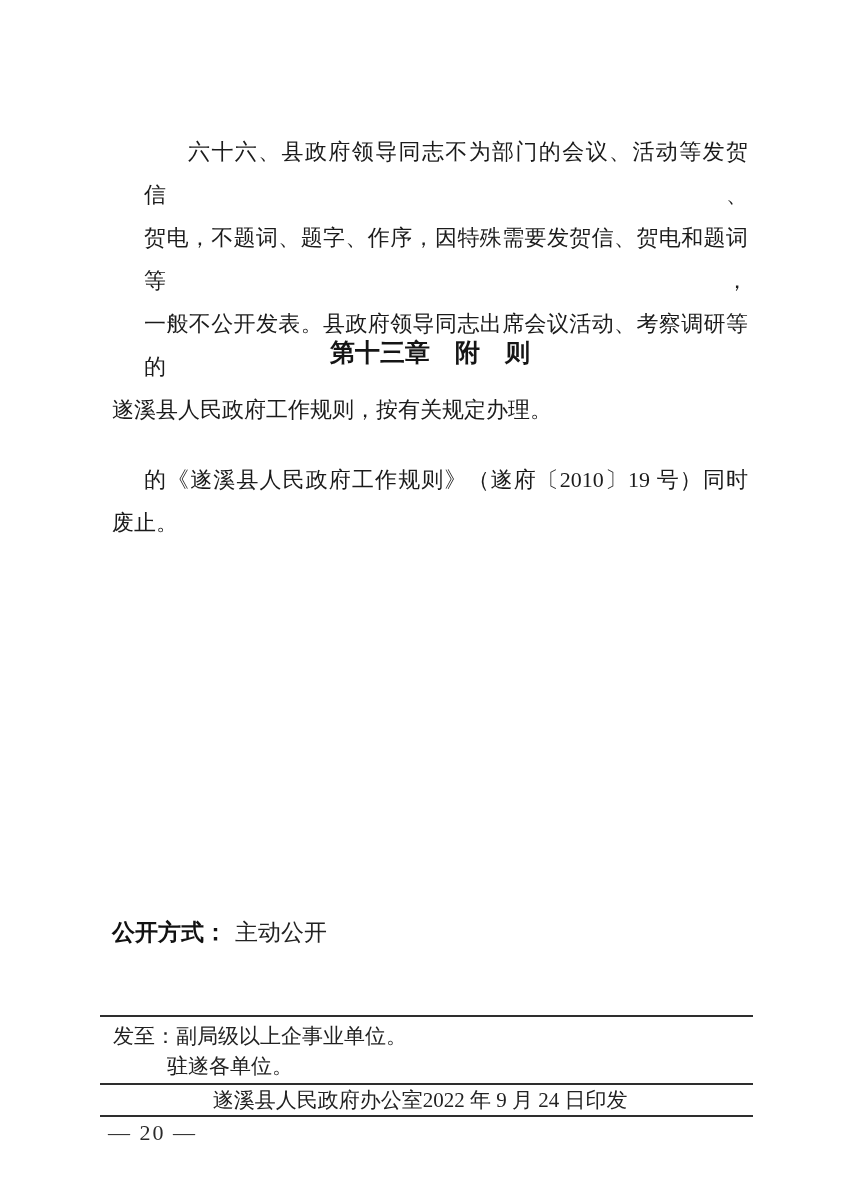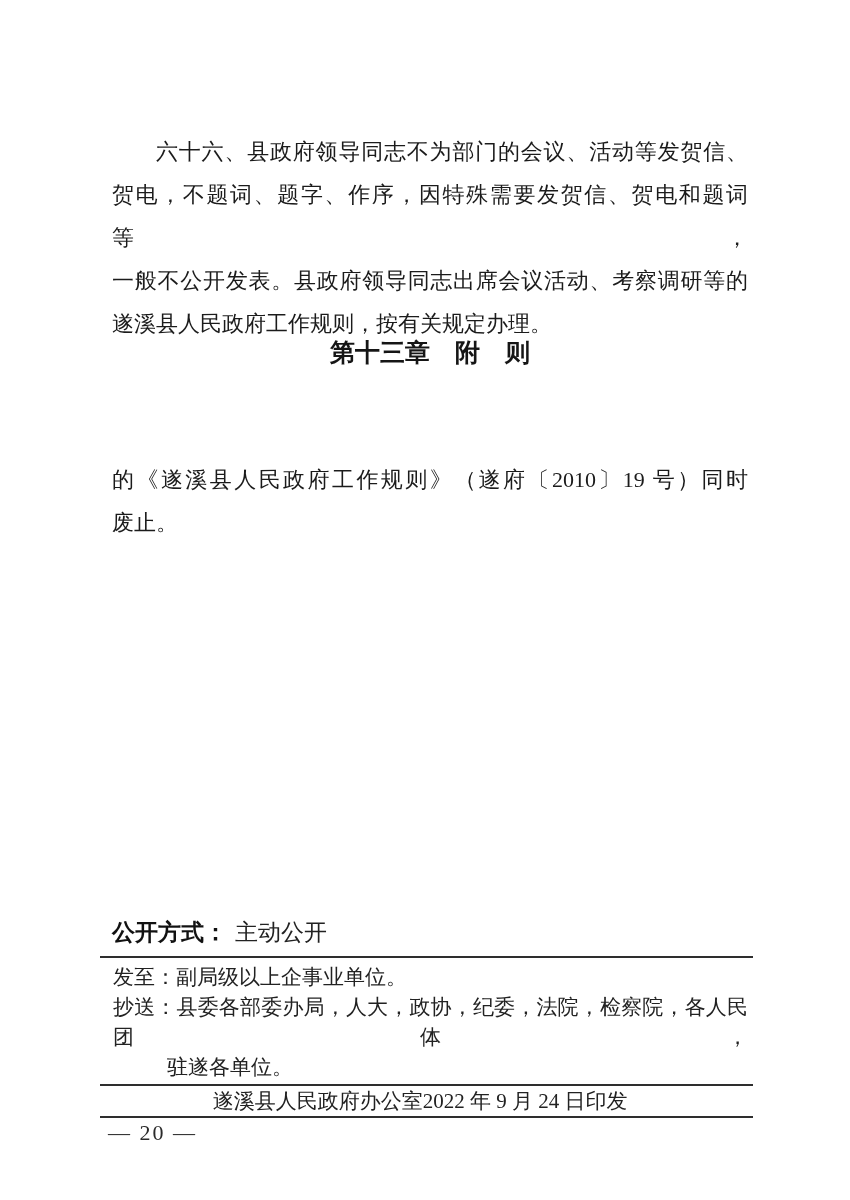--- a/index.html
+++ b/index.html
@@ -9,39 +9,39 @@
     width: 850px;
     height: 1200px;
     background: #ffffff;
     color: #1b1b1b;
     font-family: "Liberation Serif", "DejaVu Serif", serif;
     overflow: hidden;
   }
   .content-block { position: absolute; left: 112px; width: 636px; }
   .body-para { font-size: 22px; line-height: 43px; color: #1b1b1b; }
   .line { text-align: left; }
-  .line.j { text-align: justify; text-align-last: justify; }
+  .line.j { text-align: justify; text-align-last: justify; margin-left: 32px; }
   .line.indent { text-indent: 44px; }
   .chapter {
     position: absolute; left: 112px; width: 636px;
     top: 332px; line-height: 40px;
     text-align: center;
     font-family: "Liberation Sans", "DejaVu Sans", sans-serif;
     font-weight: bold; font-size: 25px; color: #151515;
   }
   .disclosure {
     position: absolute; left: 112px; top: 915px; width: 636px;
     font-size: 23px; line-height: 34px;
   }
   .disclosure .label {
     font-family: "Liberation Sans", "DejaVu Sans", sans-serif;
     font-weight: bold; color: #111;
   }
   .disclosure .value { margin-left: 8px; color: #222; }
-  .dist-box { position: absolute; left: 100px; top: 956px; width: 653px; }
+  .dist-box { position: absolute; left: 100px; top: 1015px; width: 653px; }
   .rule { height: 2px; background: #2e2e2e; width: 100%; }
   .dist-rows { padding: 4px 0 2px 0; }
   .dist-row {
     font-size: 21px; line-height: 30px; color: #222;
     padding-left: 13px; padding-right: 5px;
   }
   .dist-row.j { text-align: justify; text-align-last: justify; }
   .dist-row.cont { padding-left: 67px; }
   .issuer-row {
     display: flex; justify-content: center; align-items: center;
@@ -75,21 +75,20 @@
   </div>
 
   <div class="disclosure">
     <span class="label">公开方式：</span><span class="value">主动公开</span>
   </div>
 
   <div class="dist-box">
     <div class="rule"></div>
     <div class="dist-rows">
       <div class="dist-row">发至：副局级以上企事业单位。</div>
-      <div class="dist-row j">抄送：县委各部委办局，人大，政协，纪委，法院，检察院，各人民团体，</div>
       <div class="dist-row cont">驻遂各单位。</div>
     </div>
     <div class="rule"></div>
     <div class="issuer-row">
       <span>遂溪县人民政府办公室</span>
       <span>2022 年 9 月 24 日印发</span>
     </div>
     <div class="rule"></div>
   </div>
 

